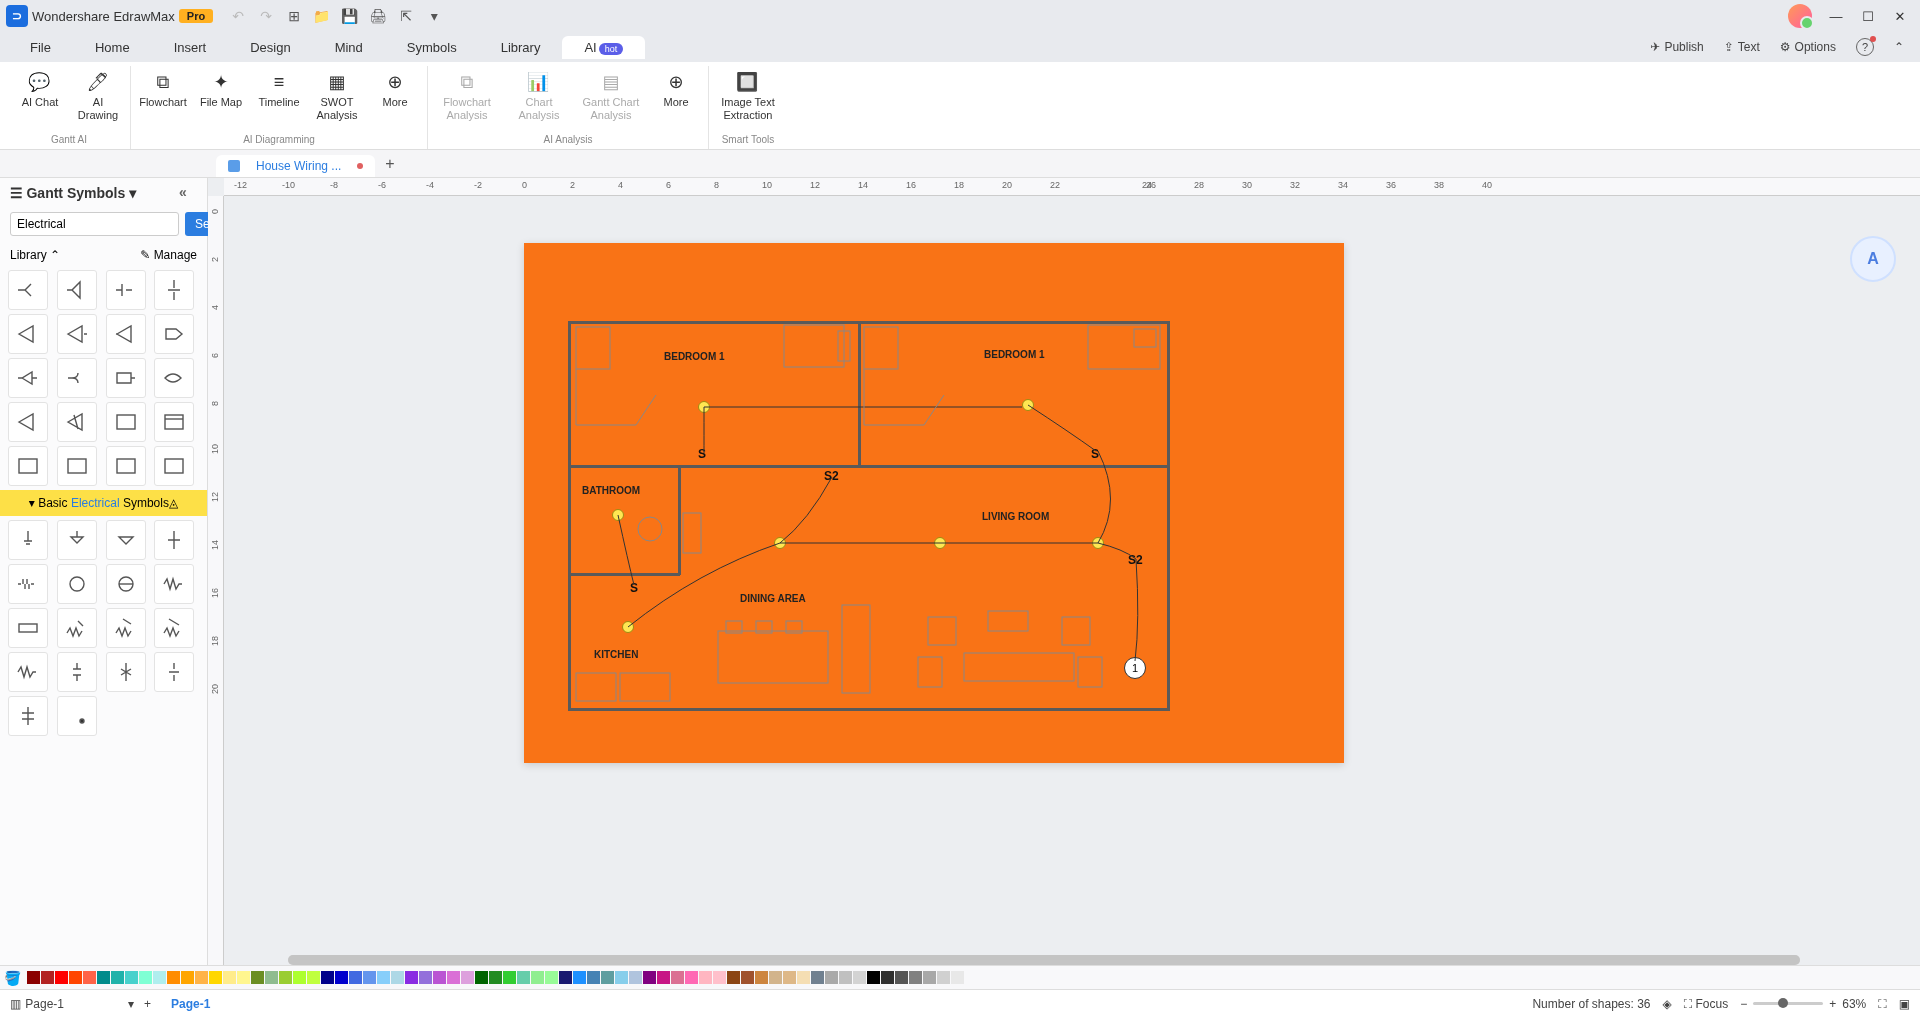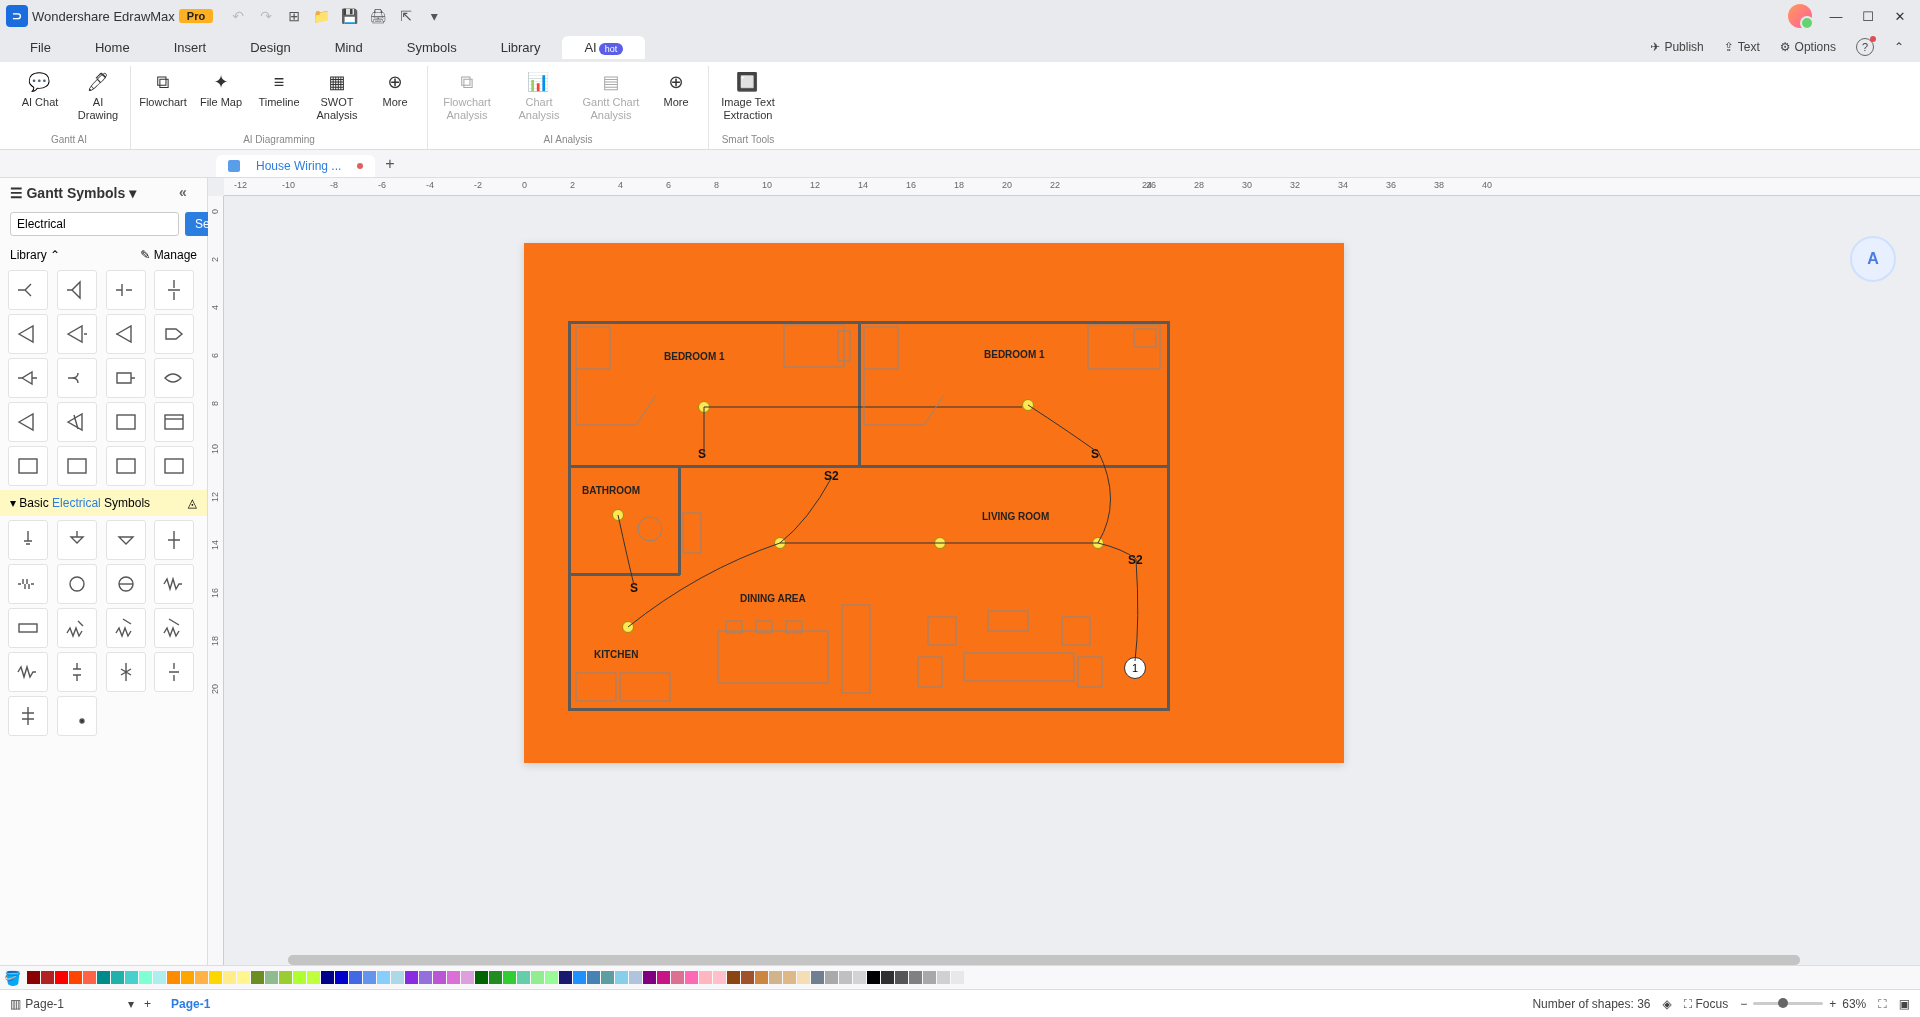--- a/index.html
+++ b/index.html
@@ -53,21 +53,21 @@
 
 .leftpanel { width: 208px; background: #fbfbfc; border-right: 1px solid #ddd; display: flex; flex-direction: column; }
 .lp-header { display: flex; align-items: center; justify-content: space-between; padding: 6px 10px; font-size: 14px; font-weight: 600; color: #333; }
 .lp-collapse { width: 18px; height: 18px; color: #666; cursor:pointer; }
 .lp-search { display: flex; gap: 6px; padding: 4px 10px 8px; }
 .lp-search input { flex: 1; border: 1px solid #ccc; border-radius: 3px; padding: 4px 6px; font-size: 12px; }
 .lp-search button { background: #2b7de0; color: #fff; border: none; border-radius: 3px; padding: 4px 10px; font-size: 12px; cursor:pointer; }
 .lp-libhead { display: flex; justify-content: space-between; align-items: center; padding: 4px 10px; font-size: 12px; color: #000000; }
 .lp-grid { display: grid; grid-template-columns: repeat(4, 1fr); gap: 4px; padding: 4px 8px; }
 .lp-sym { width: 40px; height: 40px; border: 1px solid #e3e3e3; border-radius: 3px; background: #fff; display: flex; align-items: center; justify-content: center; font-size: 16px; color: #555; cursor:pointer; }
-.lp-section { display: flex; align-items: center; justify-content: space-between; padding: 6px 10px; background: #fef9c3; font-size: 12px; }
+.lp-section { display: flex; align-items: center; justify-content: center; padding: 6px 10px; background: #fde047; font-size: 12px; }
 .lp-section .hl { color: #2b7de0; }
 
 
 .canvas-area { flex: 1; position: relative; background: #eceef1; overflow: hidden; }
 .ruler-h { position: absolute; top: 0; left: 16px; right: 0; height: 18px; background: #f8f8fa; border-bottom: 1px solid #ccc; font-size: 9px; color: #666; }
 .ruler-h span { position: absolute; top: 2px; }
 .ruler-v { position: absolute; top: 18px; left: 0; width: 16px; bottom: 0; background: #f8f8fa; border-right: 1px solid #ccc; font-size: 9px; color: #666; }
 .ruler-v span { position: absolute; left: 2px; writing-mode: horizontal-tb; transform: rotate(-90deg); transform-origin: left top; }
 .canvas-scroll { position: absolute; top: 18px; left: 16px; right: 0; bottom: 12px; overflow: hidden; }
 .page { position: absolute; top: 24px; left: 300px; width: 820px; height: 520px; background: #f97316; box-shadow: 0 2px 8px rgba(0,0,0,0.15); margin-top: 23px; }

